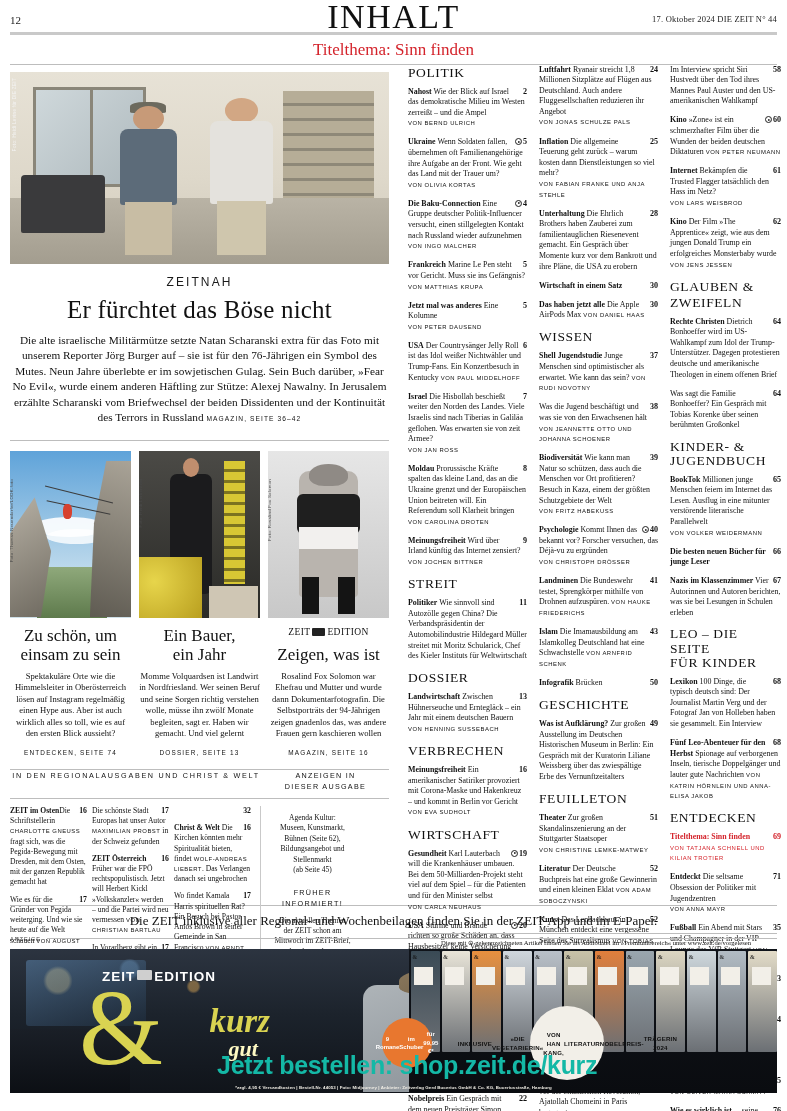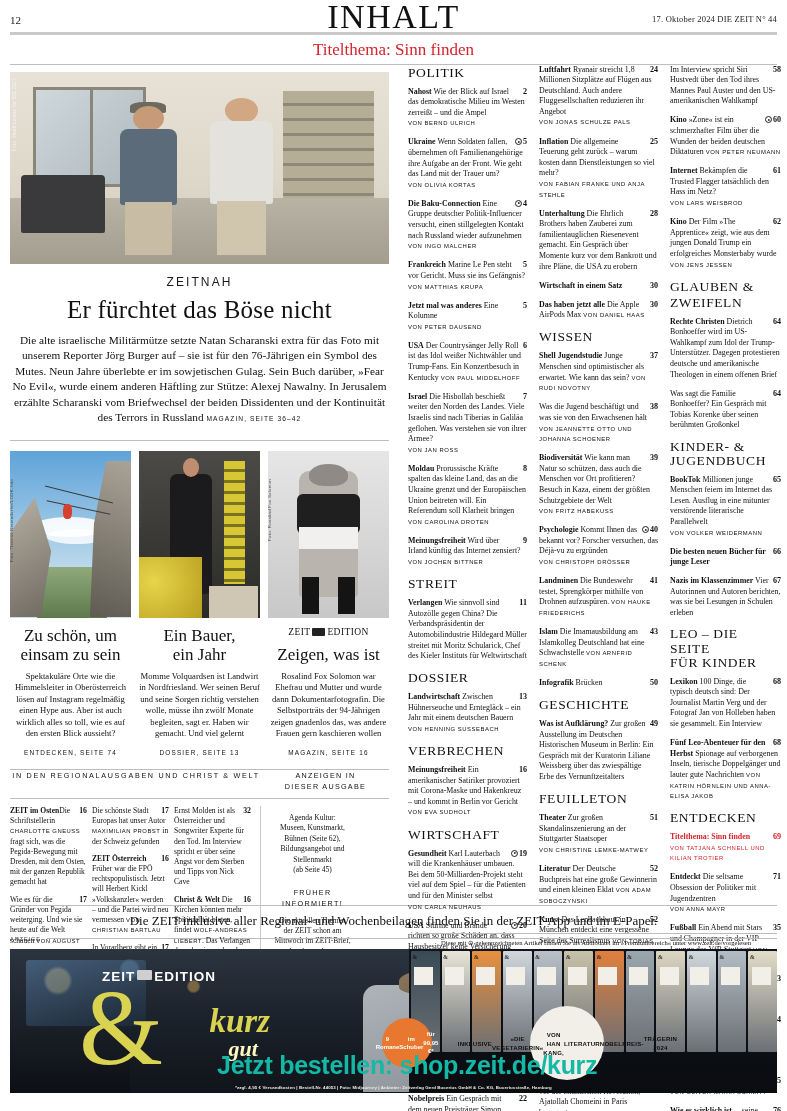--- a/index.html
+++ b/index.html
@@ -444,21 +444,21 @@
             <div class="reg-item clearfix"><span class="pg">16</span><b>ZEIT im Osten</b><span>Die Schriftstellerin </span><span class="au">CHARLOTTE GNEUSS</span><span> fragt sich, was die Pegida-Bewegung mit Dresden, mit dem Osten, mit der ganzen Republik gemacht hat</span></div>
             <div class="reg-item clearfix"><span class="pg">17</span><span>Wie es für die Gründer von Pegida weiterging. Und wie sie heute auf die Welt schauen </span><span class="au">VON AUGUST MODERSOHN UND JEANNETTE OTTO</span></div>
             <div class="reg-item clearfix"><span class="pg">16</span><b>ZEIT Schweiz</b><span> Die Schweizer stehen immer länger im Stau. Nun sollen die Autobahnen für 4,9 Milliarden Franken ausgebaut werden. Dabei gibt es längst Ideen, um die Verkehrsverstopfungen anders zu lösen </span><span class="au">VON MATTHIAS DAUM</span></div>
           </div>
         <div class="reg-c" id="regc2">
             <div class="reg-item clearfix"><span class="pg">17</span><span>Die schönste Stadt Europas hat unser Autor </span><span class="au">MAXIMILIAN PROBST</span><span> in der Schweiz gefunden</span></div>
             <div class="reg-item clearfix"><span class="pg">16</span><b>ZEIT Österreich</b><span> Früher war die FPÖ rechtspopulistisch. Jetzt will Herbert Kickl »Volkskanzler« werden – und die Partei wird neu vermessen </span><span class="au">VON CHRISTIAN BARTLAU</span></div>
             <div class="reg-item clearfix"><span class="pg">17</span><span>In Vorarlberg gibt ein Pilotprojekt Verhütungsmittel gratis an Frauen ab. Lässt sich so die steigende Zahl der sexuell übertragbaren Krankheiten reduzieren? </span><span class="au">VON S. OLDENING</span></div>
           </div>
         <div class="reg-c" id="regc3">
-            <div class="reg-item clearfix"><span class="pg">32</span><span>Ernst Molden ist als Österreicher und Songwriter Experte für den Tod. Im Interview spricht er über seine Angst vor dem Sterben und Tipps von Nick Cave</span></div>
+            <div class="reg-item clearfix"><span class="pg">32</span></div>
             <div class="reg-item clearfix"><span class="pg">16</span><b>Christ &amp; Welt</b><span> Die Kirchen könnten mehr Spiritualität bieten, findet </span><span class="au">WOLF-ANDREAS LIEBERT</span><span>. Das Verlangen danach sei ungebrochen</span></div>
             <div class="reg-item clearfix"><span class="pg">17</span><span>Wo findet Kamala Harris spirituellen Rat? Ein Besuch bei Pastor Amos Brown in seiner Gemeinde in San Francisco </span><span class="au">VON ARNDT PELTNER</span></div>
           </div>
         <div class="reg-c ads">
           <div class="ads-txt" id="adstxt"><span>Agenda Kultur:</span><br><span>Museen, Kunstmarkt,</span><br><span>Bühnen (Seite 62),</span><br><span>Bildungsangebot und</span><br><span>Stellenmarkt</span><br><span>(ab Seite 45)</span></div>
           <div class="ads-sub" id="adssub"><span>FRÜHER</span><br><span>INFORMIERT!</span></div>
           <div class="ads-txt" id="adstxt2"><span>Die aktuellen Themen</span><br><span>der ZEIT schon am</span><br><span>Mittwoch im ZEIT-Brief,</span><br><span>dem kostenlosen</span><br><span>Newsletter</span><br><span>www.zeit.de/brief</span></div>
         </div>
       </div>
     </div>
@@ -467,25 +467,25 @@
 
     <div class="toc-cols">
       <div class="toc-col" id="tc1">
           <div class="sec">POLITIK</div>
           <div class="entry clearfix"><span class="pg">2</span><b>Nahost</b><span> Wie der Blick auf Israel das demokratische Milieu im Westen zerreißt – und die Ampel</span><span class="au"><br>VON BERND ULRICH</span></div>
           <div class="entry clearfix"><span class="pg"><span class="audio"></span>5</span><b>Ukraine</b><span> Wenn Soldaten fallen, übernehmen oft Familienangehörige ihre Aufgabe an der Front. Wie geht das Land mit der Trauer um?</span><span class="au"><br>VON OLIVIA KORTAS</span></div>
           <div class="entry clearfix"><span class="pg"><span class="audio"></span>4</span><b>Die Baku-Connection</b><span> Eine Gruppe deutscher Politik-Influencer versucht, einen stillgelegten Kontakt nach Russland wieder aufzunehmen</span><span class="au"><br>VON INGO MALCHER</span></div>
           <div class="entry clearfix"><span class="pg">5</span><b>Frankreich</b><span> Marine Le Pen steht vor Gericht. Muss sie ins Gefängnis?</span><span class="au"><br>VON MATTHIAS KRUPA</span></div>
           <div class="entry clearfix"><span class="pg">5</span><b>Jetzt mal was anderes</b><span> Eine Kolumne</span><span class="au"><br>VON PETER DAUSEND</span></div>
           <div class="entry clearfix"><span class="pg">6</span><b>USA</b><span> Der Countrysänger Jelly Roll ist das Idol weißer Nichtwähler und Trump-Fans. Ein Konzertbesuch in Kentucky </span><span class="au">VON PAUL MIDDELHOFF</span></div>
-          <div class="entry clearfix"><span class="pg">7</span><b>Israel</b><span> Die Hisbollah beschießt weiter den Norden des Landes. Viele Israelis sind nach Tiberias in Galiläa geflohen. Was verstehen sie von ihrer Armee?</span><span class="au"><br>VON JAN ROSS</span></div>
+          <div class="entry clearfix"><span class="pg">7</span><b>Israel</b><span> Die Hisbollah beschießt weiter den Norden des Landes. Viele Israelis sind nach Tiberias in Galiläa geflohen. Was erwarten sie von zeit Armee?</span><span class="au"><br>VON JAN ROSS</span></div>
           <div class="entry clearfix"><span class="pg">8</span><b>Moldau</b><span> Prorussische Kräfte spalten das kleine Land, das an die Ukraine grenzt und der Europäischen Union beitreten will. Ein Referendum soll Klarheit bringen </span><span class="au">VON CAROLINA DROTEN</span></div>
           <div class="entry clearfix"><span class="pg">9</span><b>Meinungsfreiheit</b><span> Wird über Irland künftig das Internet zensiert?</span><span class="au"><br>VON JOCHEN BITTNER</span></div>
           <div class="sec">STREIT</div>
-          <div class="entry clearfix"><span class="pg">11</span><b>Verlangen</b><span> Wie sinnvoll sind Autozölle gegen China? Die Verbandspräsidentin der Automobilindustrie Hildegard Müller streitet mit Moritz Schularick, Chef des Kieler Instituts für Weltwirtschaft</span></div>
+          <div class="entry clearfix"><span class="pg">11</span><b>Politiker</b><span> Wie sinnvoll sind Autozölle gegen China? Die Verbandspräsidentin der Automobilindustrie Hildegard Müller streitet mit Moritz Schularick, Chef des Kieler Instituts für Weltwirtschaft</span></div>
           <div class="sec">DOSSIER</div>
           <div class="entry clearfix"><span class="pg">13</span><b>Landwirtschaft</b><span> Zwischen Hühnerseuche und Erntegläck – ein Jahr mit einem deutschen Bauern</span><span class="au"><br>VON HENNING SUSSEBACH</span></div>
           <div class="sec">VERBRECHEN</div>
           <div class="entry clearfix"><span class="pg">16</span><b>Meinungsfreiheit</b><span> Ein amerikanischer Satiriker provoziert mit Corona-Maske und Hakenkreuz – und kommt in Berlin vor Gericht </span><span class="au">VON EVA SUDHOLT</span></div>
           <div class="sec">WIRTSCHAFT</div>
           <div class="entry clearfix"><span class="pg"><span class="audio"></span>19</span><b>Gesundheit</b><span> Karl Lauterbach will die Krankenhäuser umbauen. Bei dem 50-Milliarden-Projekt steht viel auf dem Spiel – für die Patienten und für den Minister selbst</span><span class="au"><br>VON CARLA NEUHAUS</span></div>
           <div class="entry clearfix"><span class="pg"><span class="audio"></span>20</span><b>USA</b><span> Stürme und Brände richten so große Schäden an, dass Hausbesitzer keine Versicherung mehr finden</span><span class="au"><br>VON YVES BELLINGHAUSEN UND HEIKE BUCHTER</span></div>
           <div class="entry clearfix"><span class="pg">21</span><b>Womit keiner rechnet</b><span> In manchen Städten sind viele Kitaplätze frei</span><span class="au"><br>VON HENRIK RAMPE</span></div>
           <div class="entry clearfix"><span class="pg">21</span><b>Kommentar</b><span> Die Rentenpläne der Bundesregierung sind ungerecht und belasten die Wirtschaft</span><span class="au"><br>VON KOLJA RUDZIO</span></div>
           <div class="entry clearfix"><span class="pg">22</span><b>Nobelpreis</b><span> Ein Gespräch mit dem neuen Preisträger Simon Johnson über die Herausforderungen, vor die China den Westen stellt</span></div>

